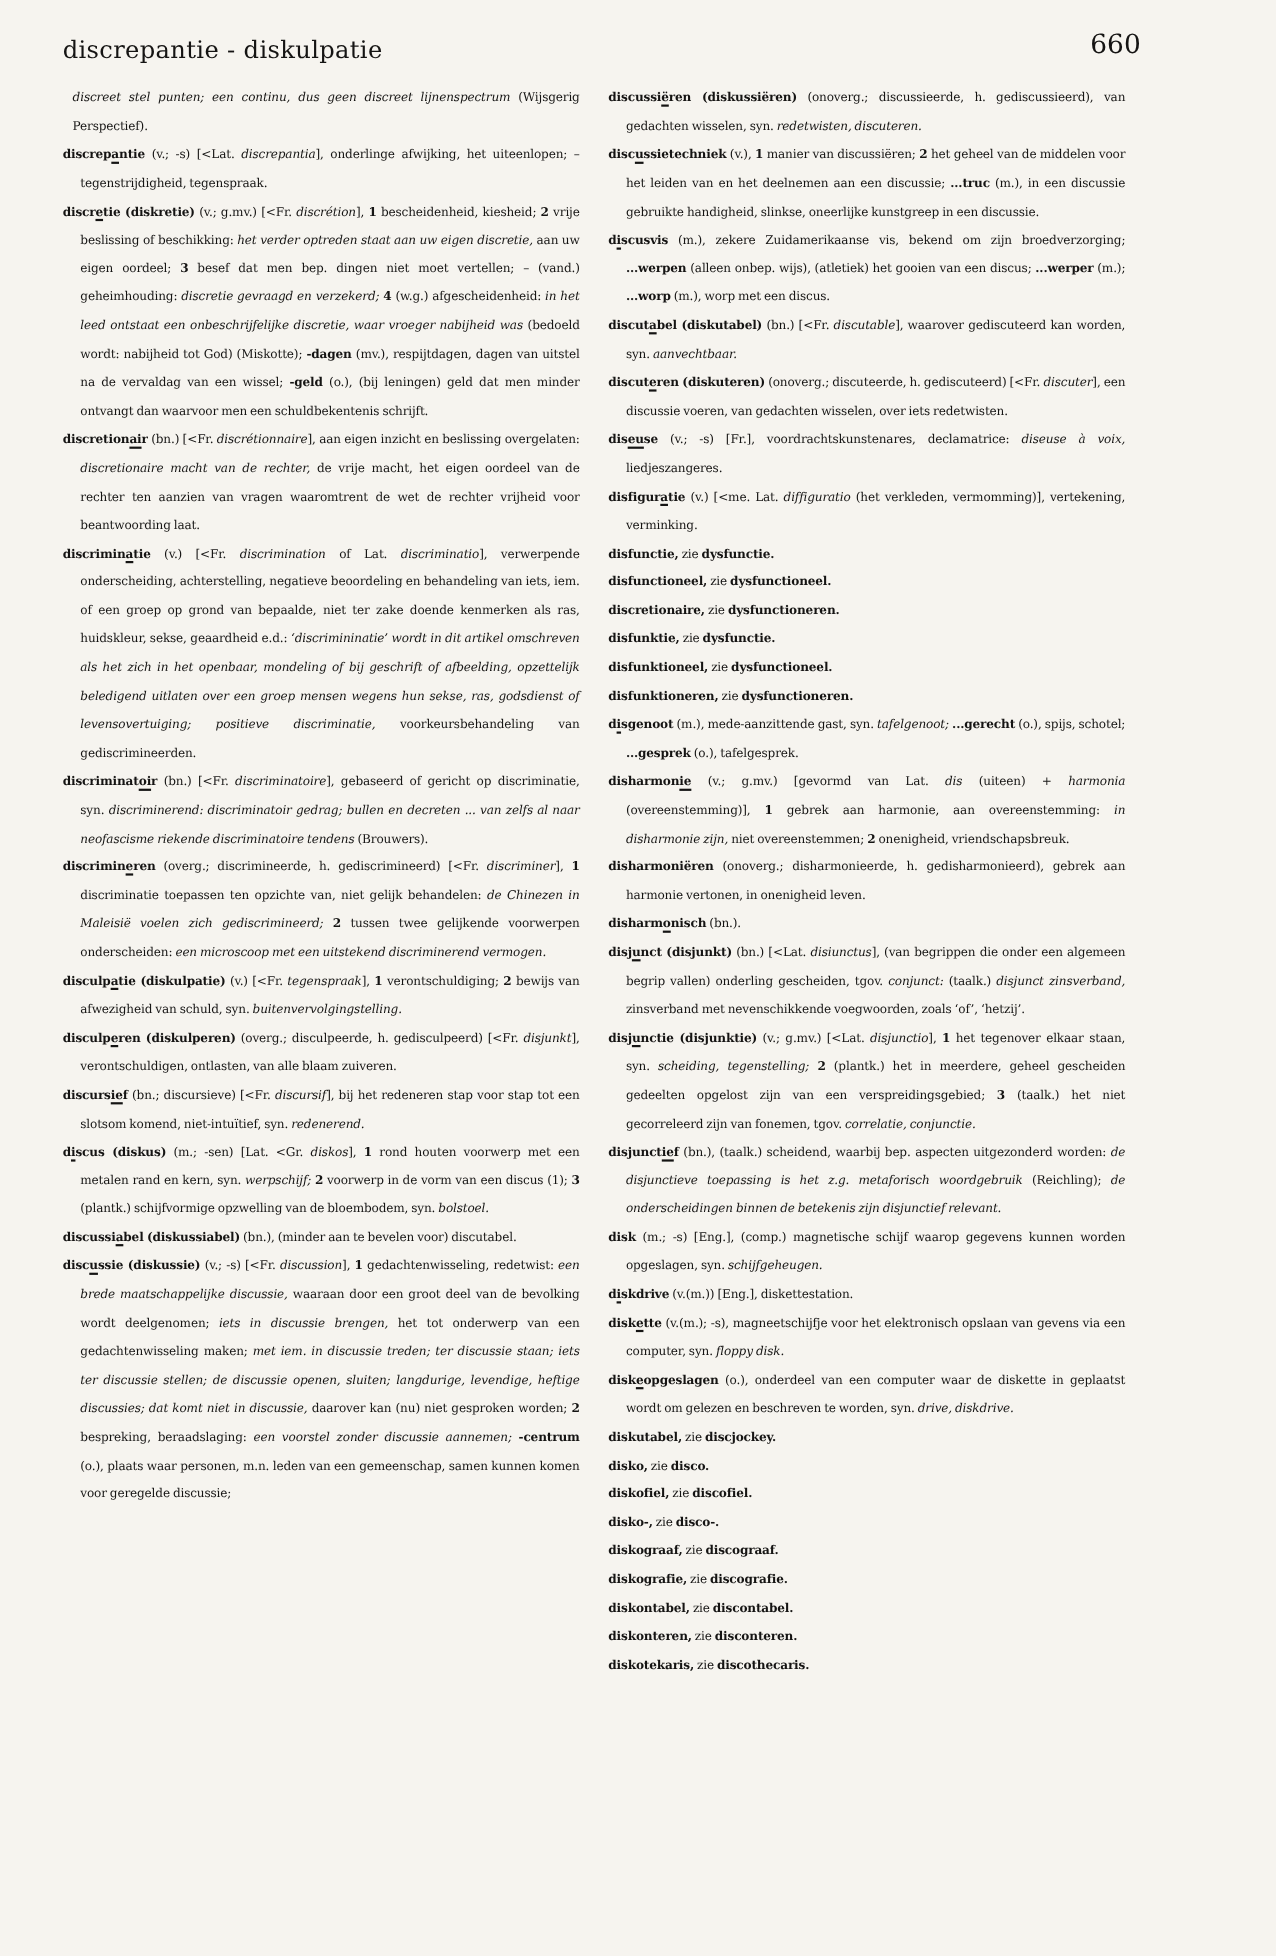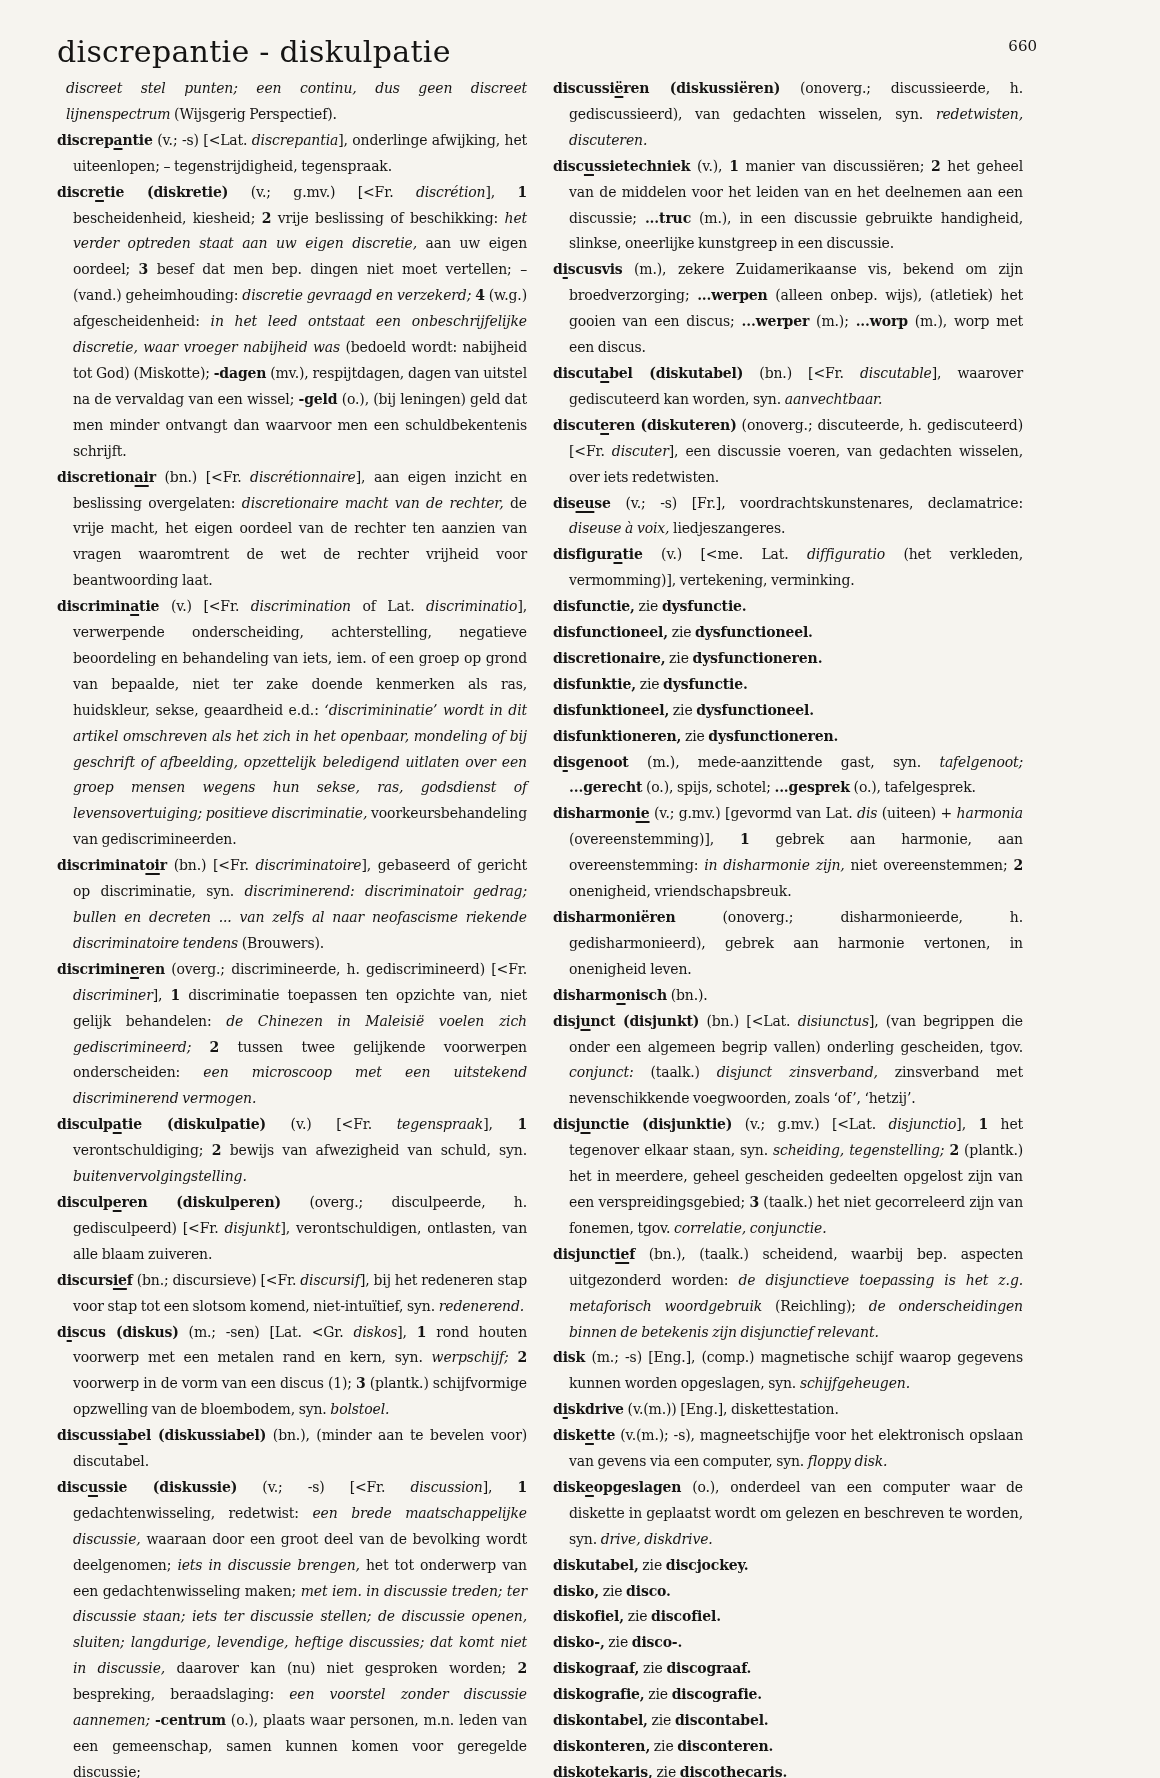--- a/index.html
+++ b/index.html
@@ -20,40 +20,40 @@
     margin-left: 57px;
     padding-top: 24px;
   }
   .header-row {
     display: flex;
     justify-content: space-between;
     align-items: flex-start;
     height: 46px;
   }
   .header-left {
-    font-size: 30px;
+    font-size: 22px;
     margin-top: 10px;
     letter-spacing: 0.3px;
   }
   .page-number {
-    font-size: 15px;
-    margin-top: 13px;
+    font-size: 24px;
+    margin-top: 2px;
     margin-right: -14px;
   }
   .columns {
     display: flex;
     gap: 26px;
     margin-top: 6px;
   }
   .col {
     width: 470px;
   }
   .entry {
     margin: 0;
-    font-size: 14px;
+    font-size: 11px;
     line-height: 25.9px;
     text-align: justify;
     padding-left: 16px;
     text-indent: -16px;
     letter-spacing: -0.15px;
     word-spacing: -0.6px;
   }
   .entry.cont {
     text-indent: 0;
     padding-left: 9px;

